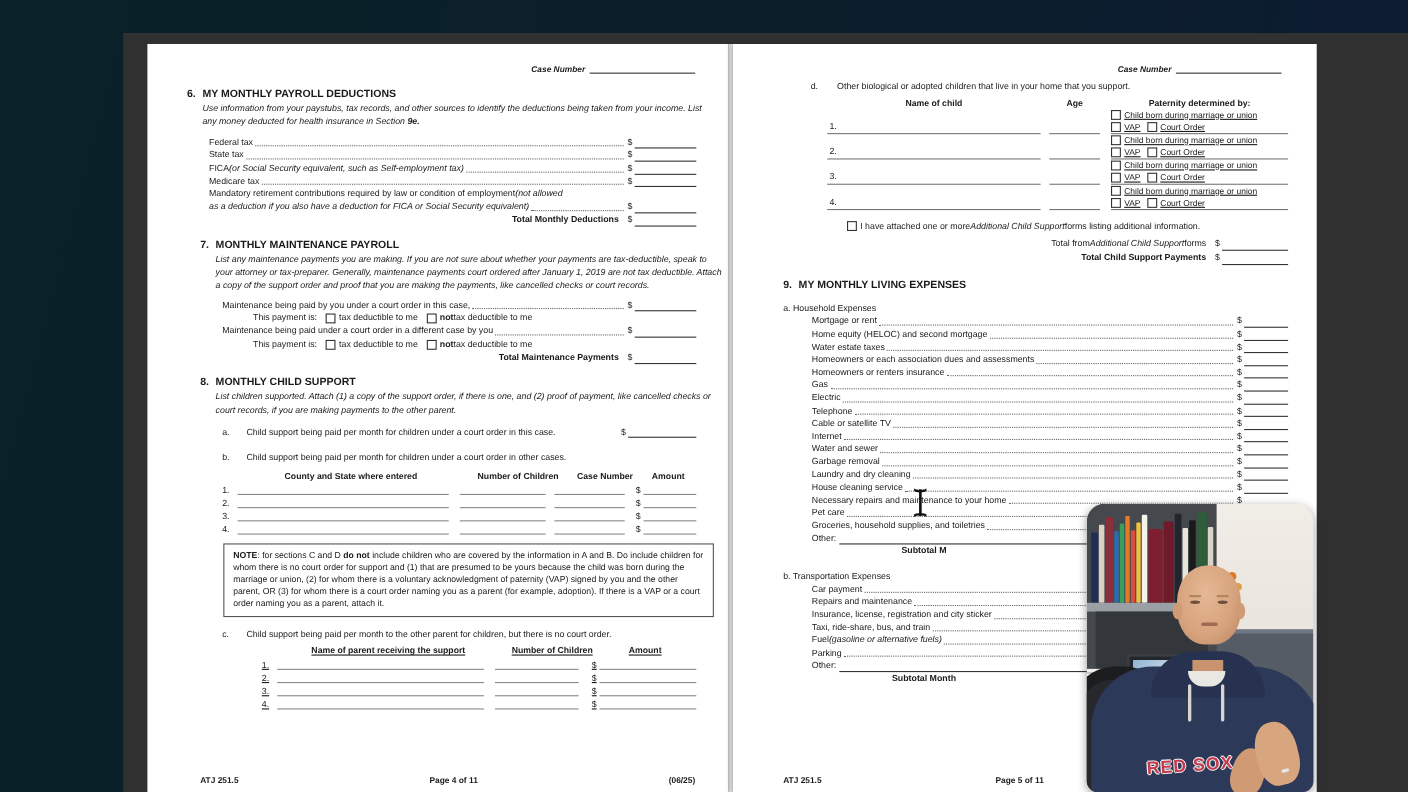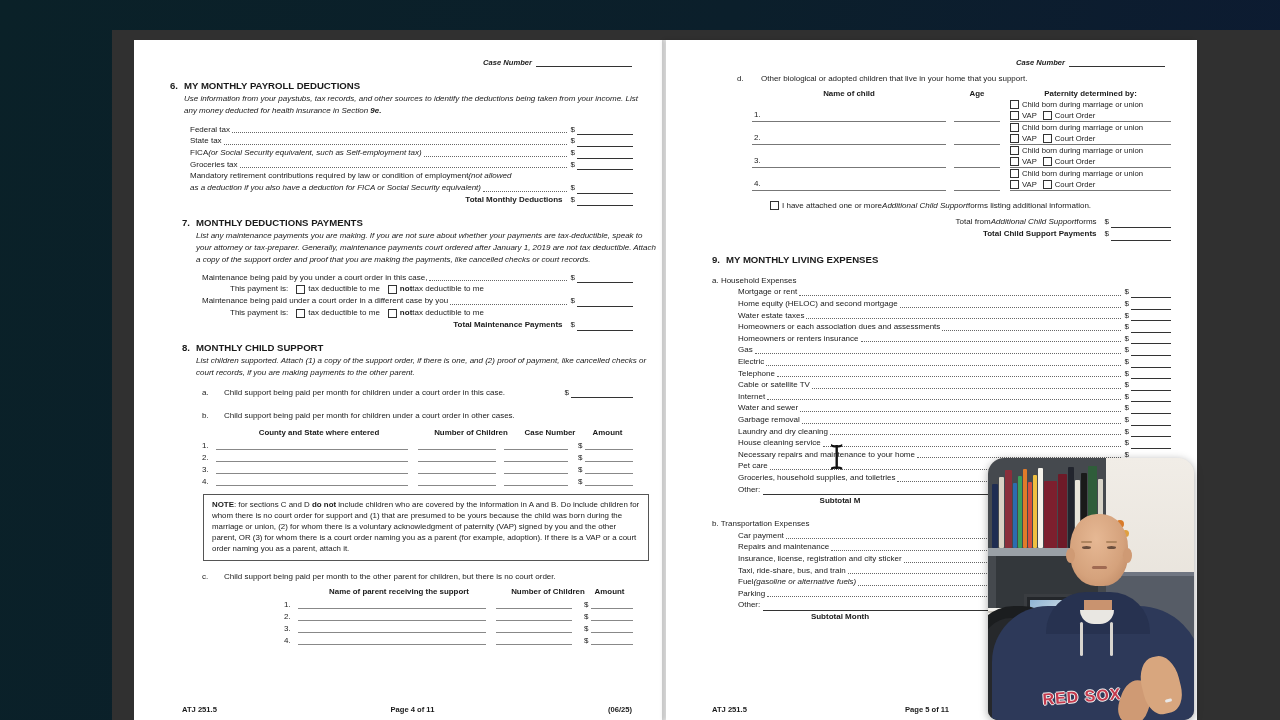--- a/index.html
+++ b/index.html
@@ -47,21 +47,21 @@
   .bt-c3{width:64px;flex:none;border-bottom:1px solid #888;margin-left:8px;}
   .bt-amt{display:flex;align-items:flex-end;margin-left:10px;flex:1;}
   .bt-amt .al{flex:1;border-bottom:1px solid #888;height:9px;margin-left:3px;}
   .h-c1{width:206px;text-align:center;}
   .h-c2{width:78px;text-align:center;margin-left:10px;}
   .h-c3{width:64px;text-align:center;margin-left:8px;}
   .h-amt{flex:1;text-align:center;}
 
   .note-box{border:1px solid #555;margin:8px 0 0 1px;width:428px;padding:5px 8px;font-size:7.9px;line-height:10.9px;}
 
-  .ct{margin-left:82px;}
+  .ct{margin-left:36px;text-decoration:underline;}
   .ct-head{display:flex;font-size:7.9px;font-weight:bold;line-height:11px;margin-top:4px;}
   .ct-row{display:flex;align-items:flex-end;height:12px;font-size:8px;}
   .ct-c1{width:188px;flex:none;border-bottom:1px solid #888;}
   .ct-c2{width:76px;flex:none;border-bottom:1px solid #888;margin-left:10px;}
   .ct-amt{display:flex;align-items:flex-end;margin-left:12px;flex:1;}
   .ct-amt .al{flex:1;border-bottom:1px solid #888;height:9px;margin-left:3px;}
   .ch-c1{width:202px;text-align:center;}
   .ch-c2{width:76px;text-align:center;margin-left:10px;}
   .ch-amt{flex:1;text-align:center;}
 
@@ -75,21 +75,21 @@
   .dt{margin-left:40px;margin-top:3px;font-size:8px;}
   .dt-head{display:flex;font-weight:bold;font-size:7.9px;line-height:11px;}
   .dh-name{width:194px;text-align:center;}
   .dh-age{width:46px;text-align:center;margin-left:8px;}
   .dh-pat{flex:1;text-align:center;margin-left:10px;}
   .dt-row{display:flex;align-items:flex-end;}
   .d-name{width:194px;flex:none;border-bottom:1px solid #777;height:22px;position:relative;}
   .d-name span{position:absolute;left:2px;bottom:2px;}
   .d-age{width:46px;flex:none;border-bottom:1px solid #777;margin-left:8px;}
   .d-pat{flex:1;margin-left:10px;border-bottom:1px solid #777;font-size:7.7px;line-height:11px;}
-  .d-pat .pl{display:flex;align-items:center;}
+  .d-pat .pl{display:flex;align-items:center;text-decoration:underline;}
   .attach{display:flex;align-items:center;font-size:8px;margin:10px 0 0 58px;}
   .exp-rows{margin-left:26px;}
   .exp-rows .frow{line-height:11.6px;}
   .dl-r{width:40px;border-bottom:1px solid #333;height:9px;margin-left:2px;}
   .sub{display:flex;justify-content:center;padding-right:203px;font-size:8px;font-weight:bold;line-height:12px;}
   .rtot{display:flex;justify-content:flex-end;align-items:flex-end;font-size:8px;line-height:12.5px;}
   .rtot .dl{width:60px;}
 
   
   .webcam{position:absolute;left:988px;top:458px;width:206px;height:262px;border-radius:16px 16px 10px 10px;overflow:hidden;z-index:10;background:#ece8e2;box-shadow:0 2px 8px rgba(0,0,0,0.35);}
@@ -157,21 +157,21 @@
           <span class="dl"></span>
         </div>
         <div class="frow">
           <span>FICA </span>
           <span class="it">(or Social Security equivalent, such as Self-employment tax)</span>
           <span class="lead"></span>
           <span class="dusd">$</span>
           <span class="dl"></span>
         </div>
         <div class="frow">
-          <span>Groceries tax</span>
+          <span>Medicare tax</span>
           <span class="lead"></span>
           <span class="dusd">$</span>
           <span class="dl"></span>
         </div>
         <div class="frow">
           <span>Mandatory retirement contributions required by law or condition of employment </span>
           <span class="it">(not allowed</span>
         </div>
         <div class="frow">
           <span class="it">as a deduction if you also have a deduction for FICA or Social Security equivalent) </span>
@@ -181,21 +181,21 @@
         </div>
       </div>
     <div class="tot">
       <span class="tl">Total Monthly Deductions</span>
       <span class="dusd" style="margin-left:8px;">$</span>
         <span class="dl"></span>
     </div>
   </div>
 
   <div class="sec" style="margin-top:11px;">
-    <div class="sec-h"><span class="snum">7.</span><span>MONTHLY DEDUCTIONS PAYMENTS</span></div>
+    <div class="sec-h"><span class="snum">7.</span><span>MONTHLY MAINTENANCE PAYROLL</span></div>
     <div class="desc" style="width:462px;">List any maintenance payments you are making. If you are not sure about whether your payments are tax-deductible, speak to your attorney or tax-preparer. Generally, maintenance payments court ordered after January 1, 2019 are not tax deductible. Attach a copy of the support order and proof that you are making the payments, like cancelled checks or court records.</div>
     <div class="rows" style="margin-top:5px;">
       <div class="frow">
         <span>Maintenance being paid by you under a court order in this case, </span>
           <span class="lead"></span>
         <span class="dusd">$</span>
           <span class="dl"></span>
       </div>
       <div class="chkline">
         <span>This payment is:</span>

